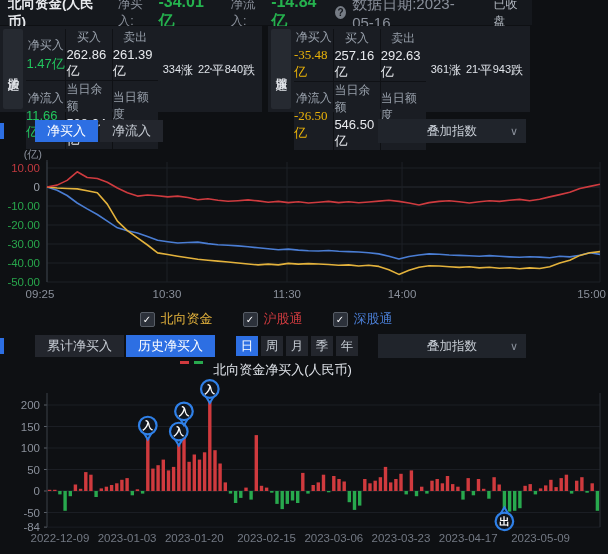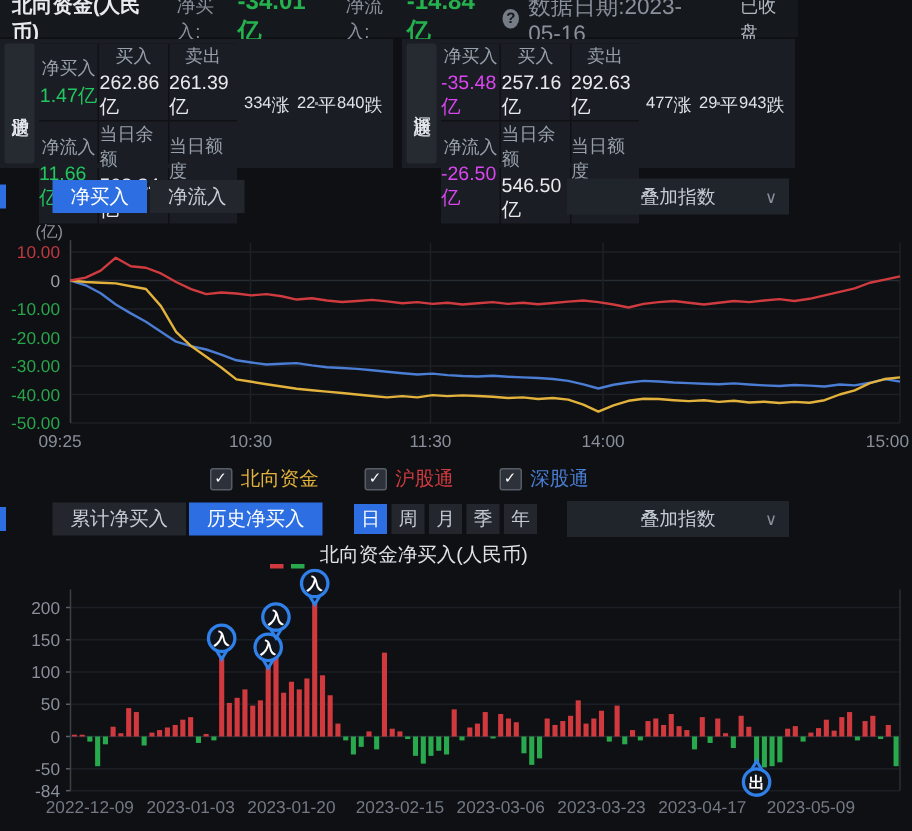--- a/index.html
+++ b/index.html
@@ -17,21 +17,21 @@
   .tb-status{font-size:12px;color:#b3b9c2;margin-left:16px;}
   
   .panels{display:flex;gap:6px;padding:1px 2px 3px 0;background:#0e1013;}
   .panel{flex:1;background:#1a1d23;display:flex;align-items:stretch;padding:3px;gap:3px;height:80px;}
   .vtab{width:20px;background:#262a31;color:#e4e7ec;display:flex;align-items:center;justify-content:center;
      writing-mode:vertical-rl;text-orientation:upright;font-size:12px;letter-spacing:1px;border-radius:2px;}
   .pgrid{flex:1;display:grid;grid-template-columns:1fr 1.15fr 1.15fr;grid-auto-rows:1fr;gap:1px;background:#0f1115;}
   .cell{background:#1a1d23;display:flex;flex-direction:column;align-items:center;justify-content:center;gap:1px;}
   .cl{font-size:12px;color:#98a0ab;}
   .cv{font-size:13px;color:#e8eaee;}
-  .cv.red{color:#22c55e;} .cv.green{color:#d946ef;}
+  .cv.red{color:#22c55e;} .cv.green{color:#eab308;font-family:Liberation Serif, serif;}
   .updown{width:88px;display:flex;align-items:flex-end;justify-content:space-between;padding:1px 4px 1px 6px;}
   .ud-col{display:flex;align-items:center;justify-content:flex-end;height:100%;width:26px;}
   .ud-num{font-size:11px;color:#dfe3e9;margin-bottom:1px;}
   .ud-bar{width:14px;}
   .ud-lab{font-size:12px;color:#dfe3e9;margin-top:2px;}
   
   .subhead{position:relative;height:26px;display:flex;align-items:center;margin:3px 0 2px;
      padding-left:35px;padding-right:6px;}
   .accent{position:absolute;left:0;top:5px;width:4px;height:16px;background:#2d6fe3;}
   .tab{height:22px;padding:0 12px;display:flex;align-items:center;font-size:13px;color:#c6ccd4;
@@ -42,21 +42,21 @@
      color:#c6ccd4;background:#23262d;margin-left:3px;}
   .pd.active{background:#2d6fe3;color:#fff;}
   .ovl{width:148px;height:24px;background:#20242b;color:#c6ccd4;font-size:12.5px;display:flex;
      align-items:center;justify-content:center;position:relative;margin-left:20px;}
   .ovl .chev{position:absolute;right:8px;color:#8a909b;font-size:11px;}
   
   .legend1{height:22px;display:flex;align-items:center;justify-content:center;gap:30px;}
   .lg{display:flex;align-items:center;gap:6px;font-size:13px;}
   .cb{width:13px;height:13px;background:#2c313a;border:1px solid #575d66;border-radius:2px;color:#fff;
      font-size:10px;line-height:13px;text-align:center;}
-  .legend2{height:18px;display:flex;align-items:flex-end;justify-content:center;gap:5px;margin-top:1px;}
+  .legend2{height:18px;display:flex;align-items:flex-start;justify-content:center;gap:5px;margin-top:1px;}
   .dash{width:9px;height:3px;}
   .lg2-label{font-size:13px;color:#dfe3e9;margin-left:5px;}
 </style>
 </head>
 <body>
 
 <div class="app">
 
   <div class="topbar">
     <span class="tb-title">北向资金(人民币)</span>
@@ -139,26 +139,26 @@
           <span class="cl">当日余额</span>
           <span class="cv">546.50亿</span>
           </div>
         <div class="cell">
           <span class="cl">当日额度</span>
           <span class="cv">520亿</span>
           </div>
       </div>
       <div class="updown">
           <div class="ud-col">
-            <div class="ud-num">477</div>
+            <div class="ud-num">361</div>
             <div class="ud-bar" style="height:18.4px;background:#e23b41"></div>
             <div class="ud-lab">涨</div>
           </div>
           <div class="ud-col">
-            <div class="ud-num">29</div>
+            <div class="ud-num">21</div>
             <div class="ud-bar" style="height:2.0px;background:#8a909b"></div>
             <div class="ud-lab">平</div>
           </div>
           <div class="ud-col">
             <div class="ud-num">943</div>
             <div class="ud-bar" style="height:48.0px;background:#27a84d"></div>
             <div class="ud-lab">跌</div>
           </div>
         </div>
     </div>

